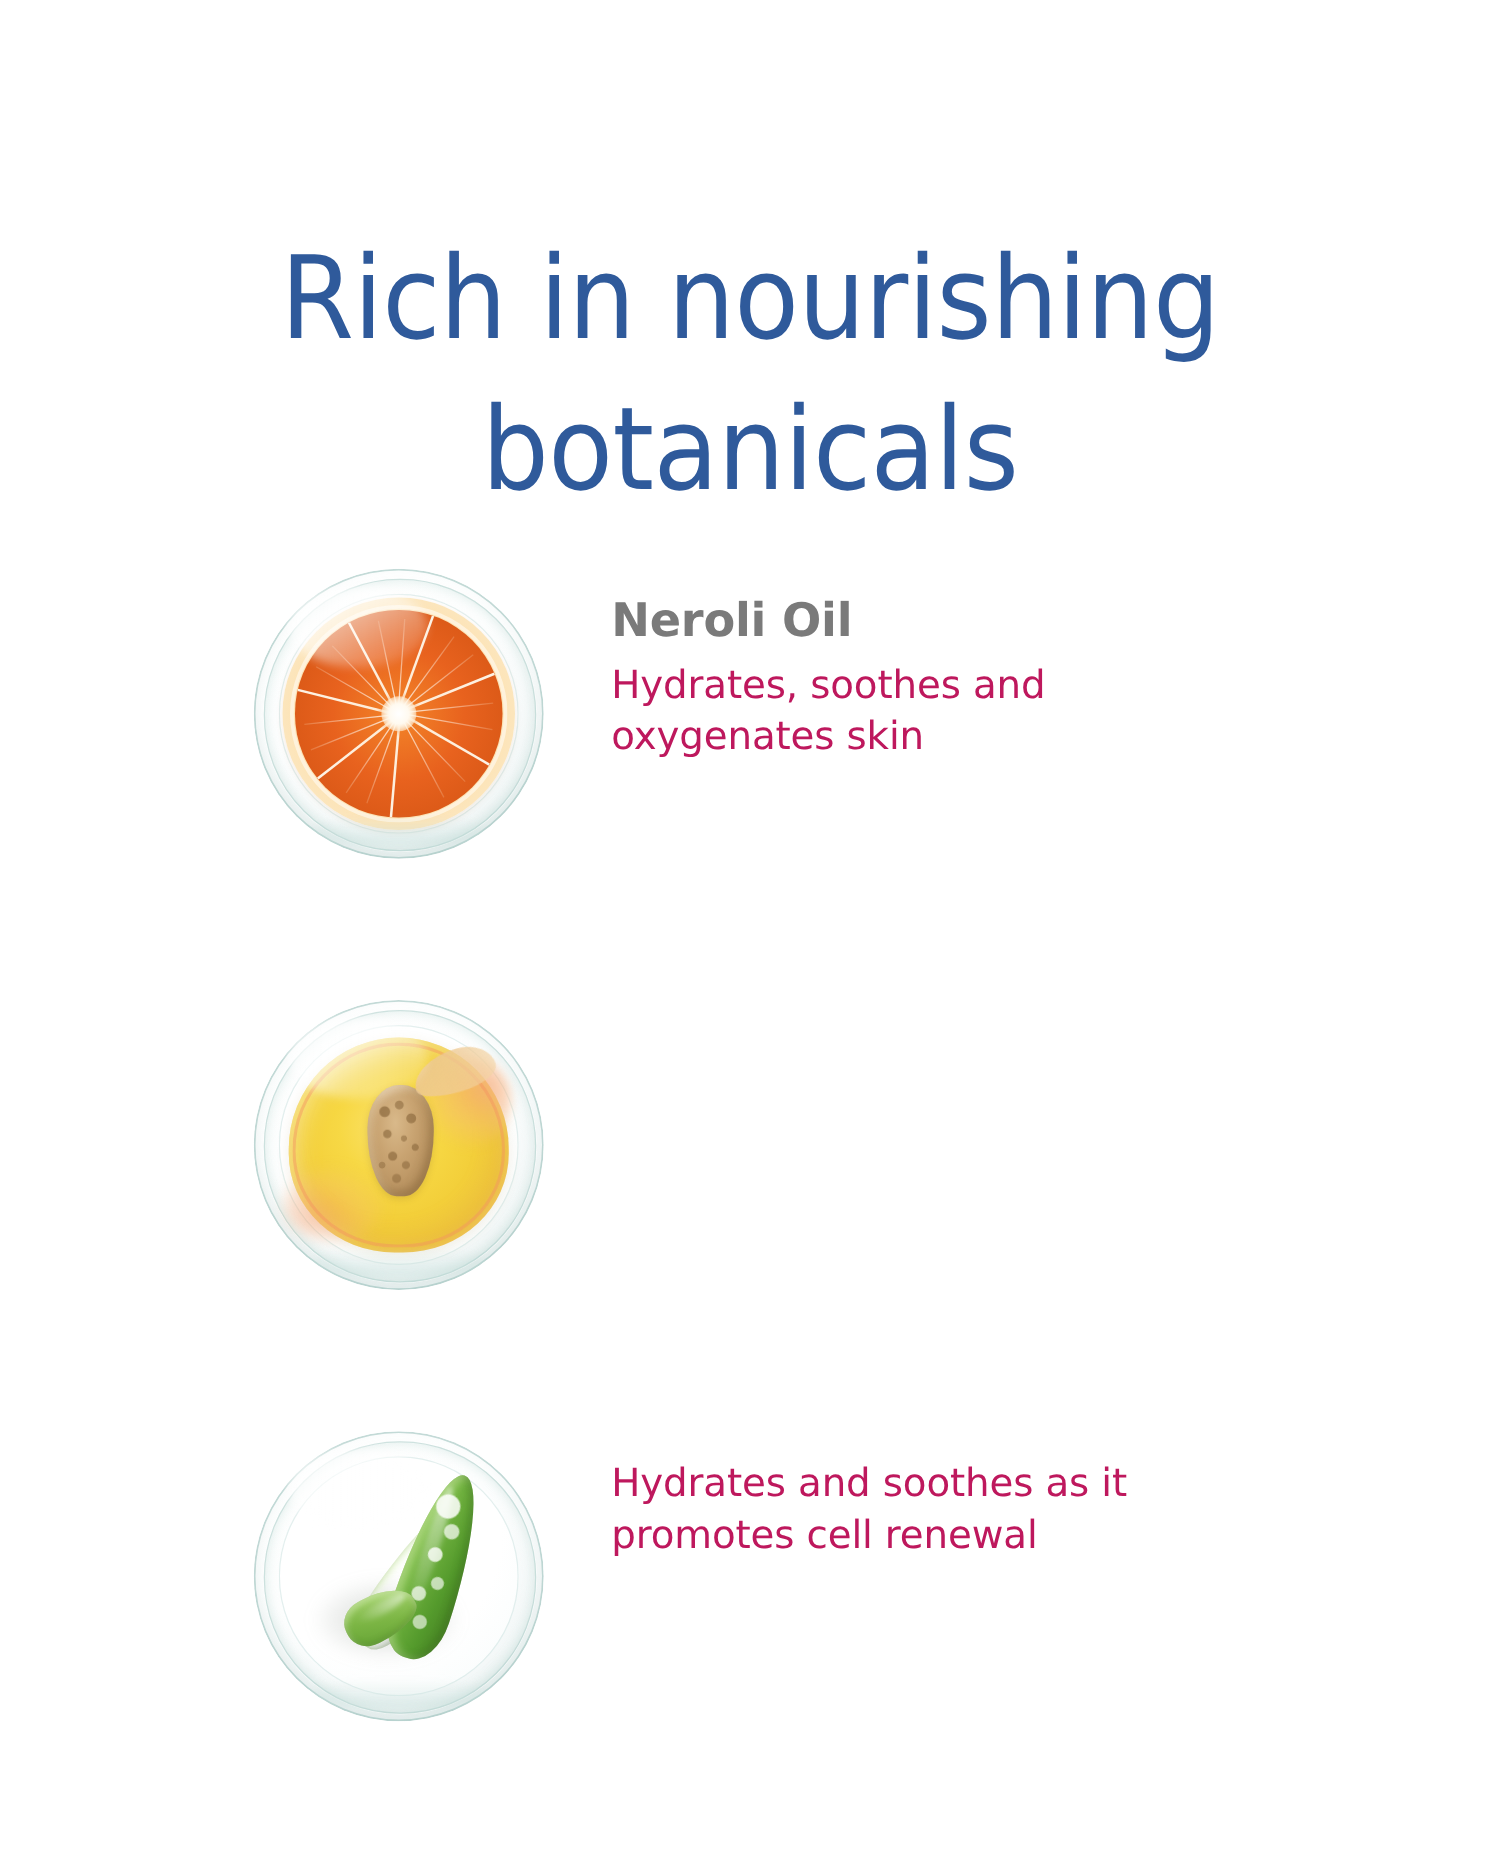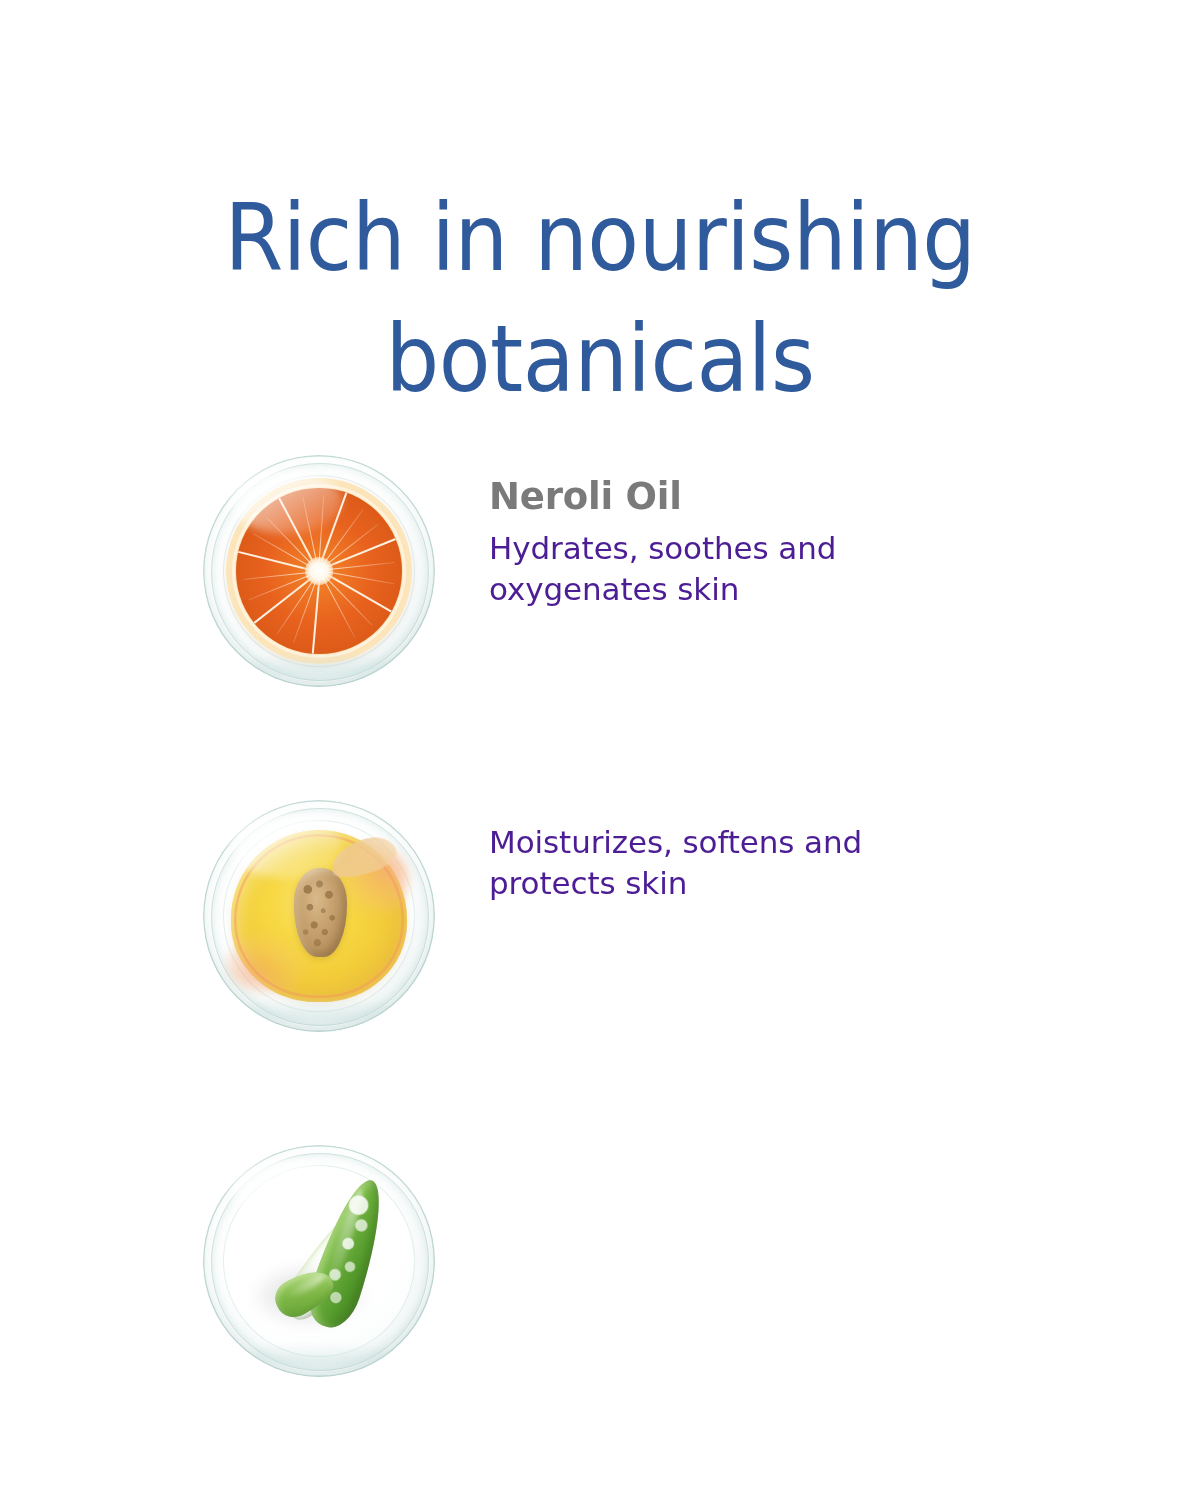--- a/index.html
+++ b/index.html
@@ -393,21 +393,21 @@
     color: #7a7a7a;
     font-family: "DejaVu Sans", "Liberation Sans", sans-serif;
     font-weight: 700;
     font-size: 37px;
     line-height: 1.06;
     letter-spacing: -0.2px;
     white-space: nowrap;
   }
   .ing-desc {
     margin: 0;
-    color: #4c1d95;
+    color: #be185d;
     font-family: "DejaVu Sans", "Liberation Sans", sans-serif;
     font-weight: 400;
     font-size: 31px;
     line-height: 1.33;
     letter-spacing: -0.1px;
     white-space: pre-line;
   }
 </style>
 </head>
 <body>
@@ -486,22 +486,20 @@
             </div>
             <div class="pit-flap"></div>
           </div>
 
           <div class="dish-gloss"></div>
           <div class="dish-lowgloss"></div>
         </div>
       </div>
 
       <div class="copy">
-        <p class="ing-desc">Moisturizes, softens and
-protects skin</p>
       </div>
     </div>
 
     <div class="row">
       <div class="media">
         <div class="dish">
           <div class="dish-shadow"></div>
           <div class="dish-outer"></div>
           <div class="dish-rim"></div>
           <div class="dish-inner"></div>
@@ -519,17 +517,19 @@
               <div class="leaf-shine"></div>
             </div>
           </div>
 
           <div class="dish-gloss"></div>
           <div class="dish-lowgloss"></div>
         </div>
       </div>
 
       <div class="copy">
+        <p class="ing-desc">Hydrates and soothes as it
+promotes cell renewal</p>
       </div>
     </div>
 
   </div>
 </div>
 
 </body></html>

